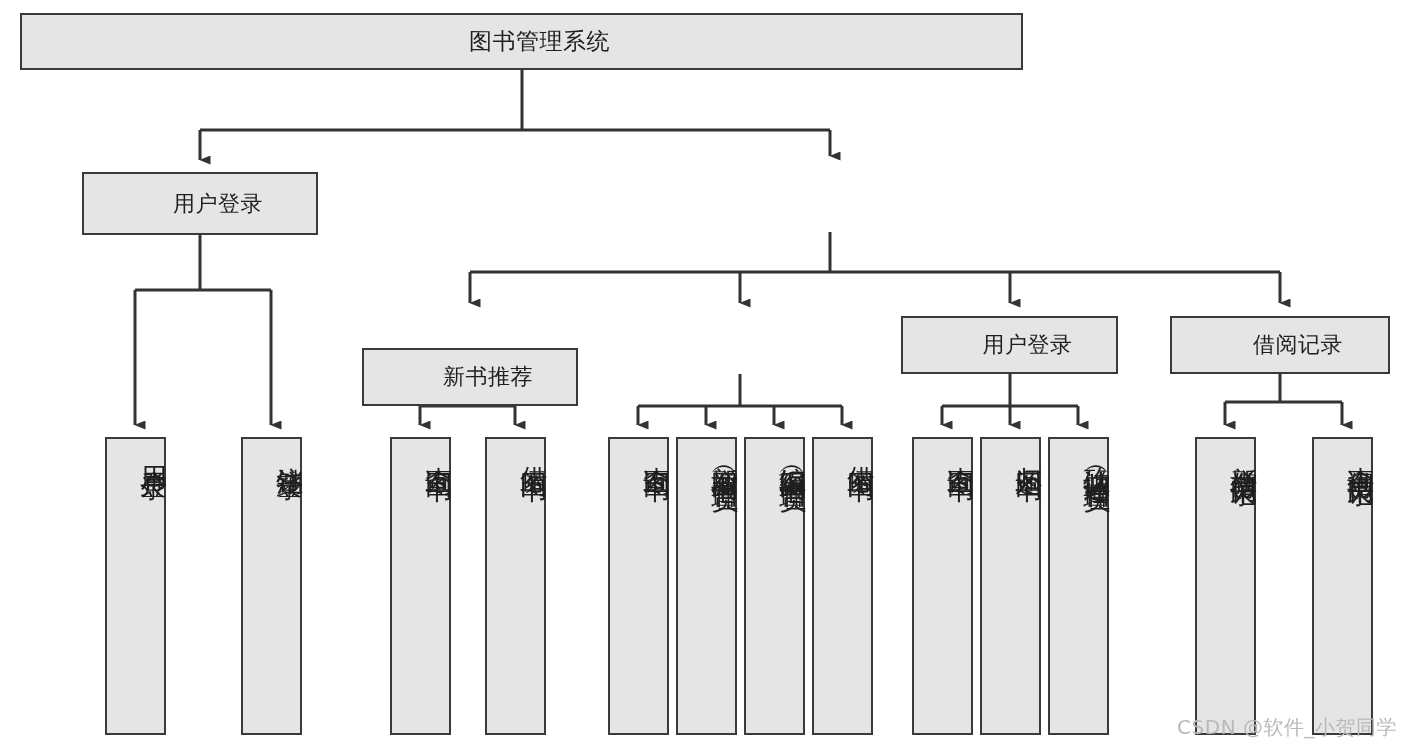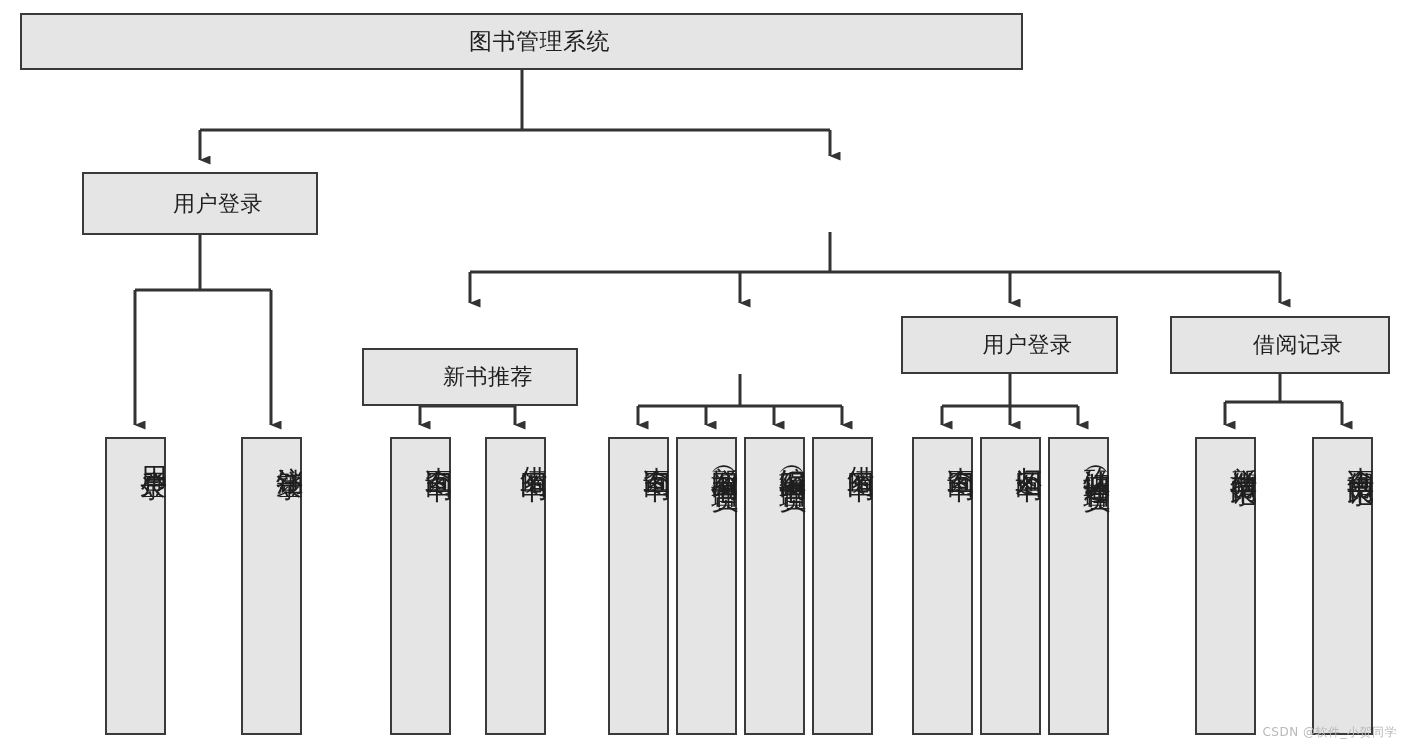--- a/index.html
+++ b/index.html
@@ -65,21 +65,21 @@
     text-orientation: upright;
     font-size: 27px;
     line-height: 1.05;
     letter-spacing: 3px;
     white-space: nowrap;
   }
   .watermark {
     position: absolute;
     right: 8px;
     bottom: 6px;
-    font-size: 12px;
+    font-size: 20px;
     color: #b9b9b9;
     letter-spacing: 0.5px;
     z-index: 3;
     user-select: none;
     margin-top: 36px;
   }
 </style>
 </head>
 <body>
 

